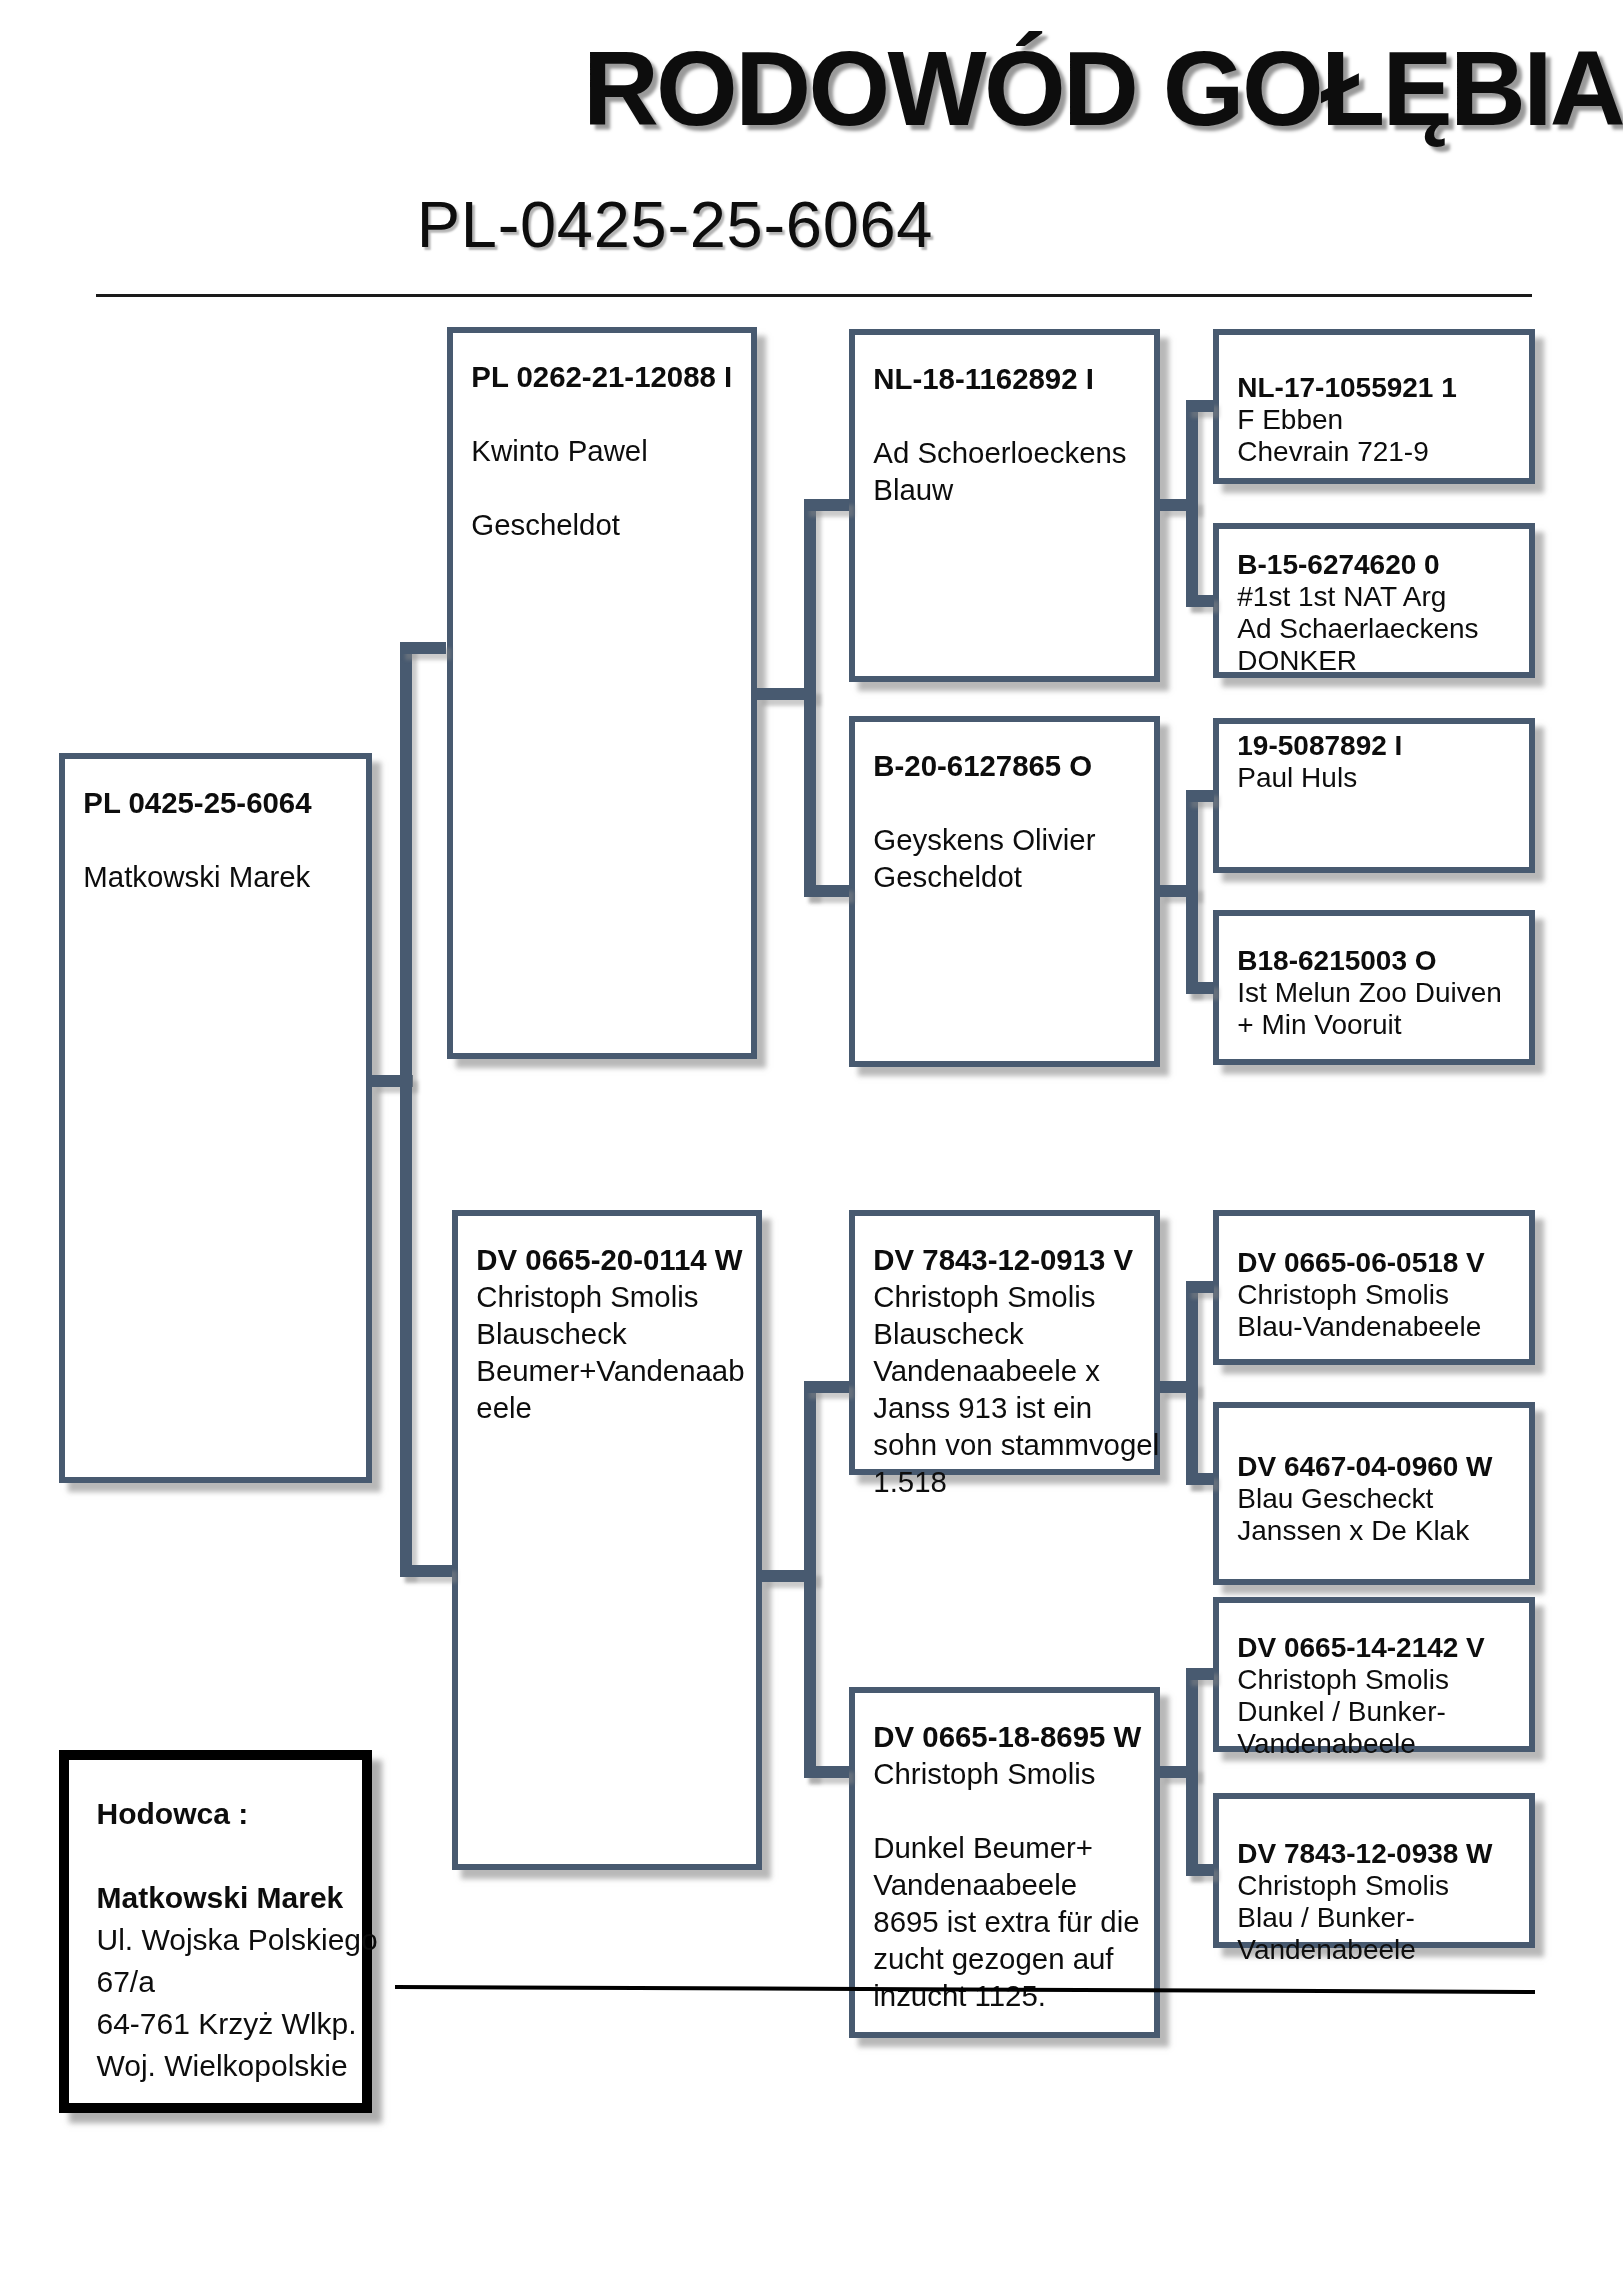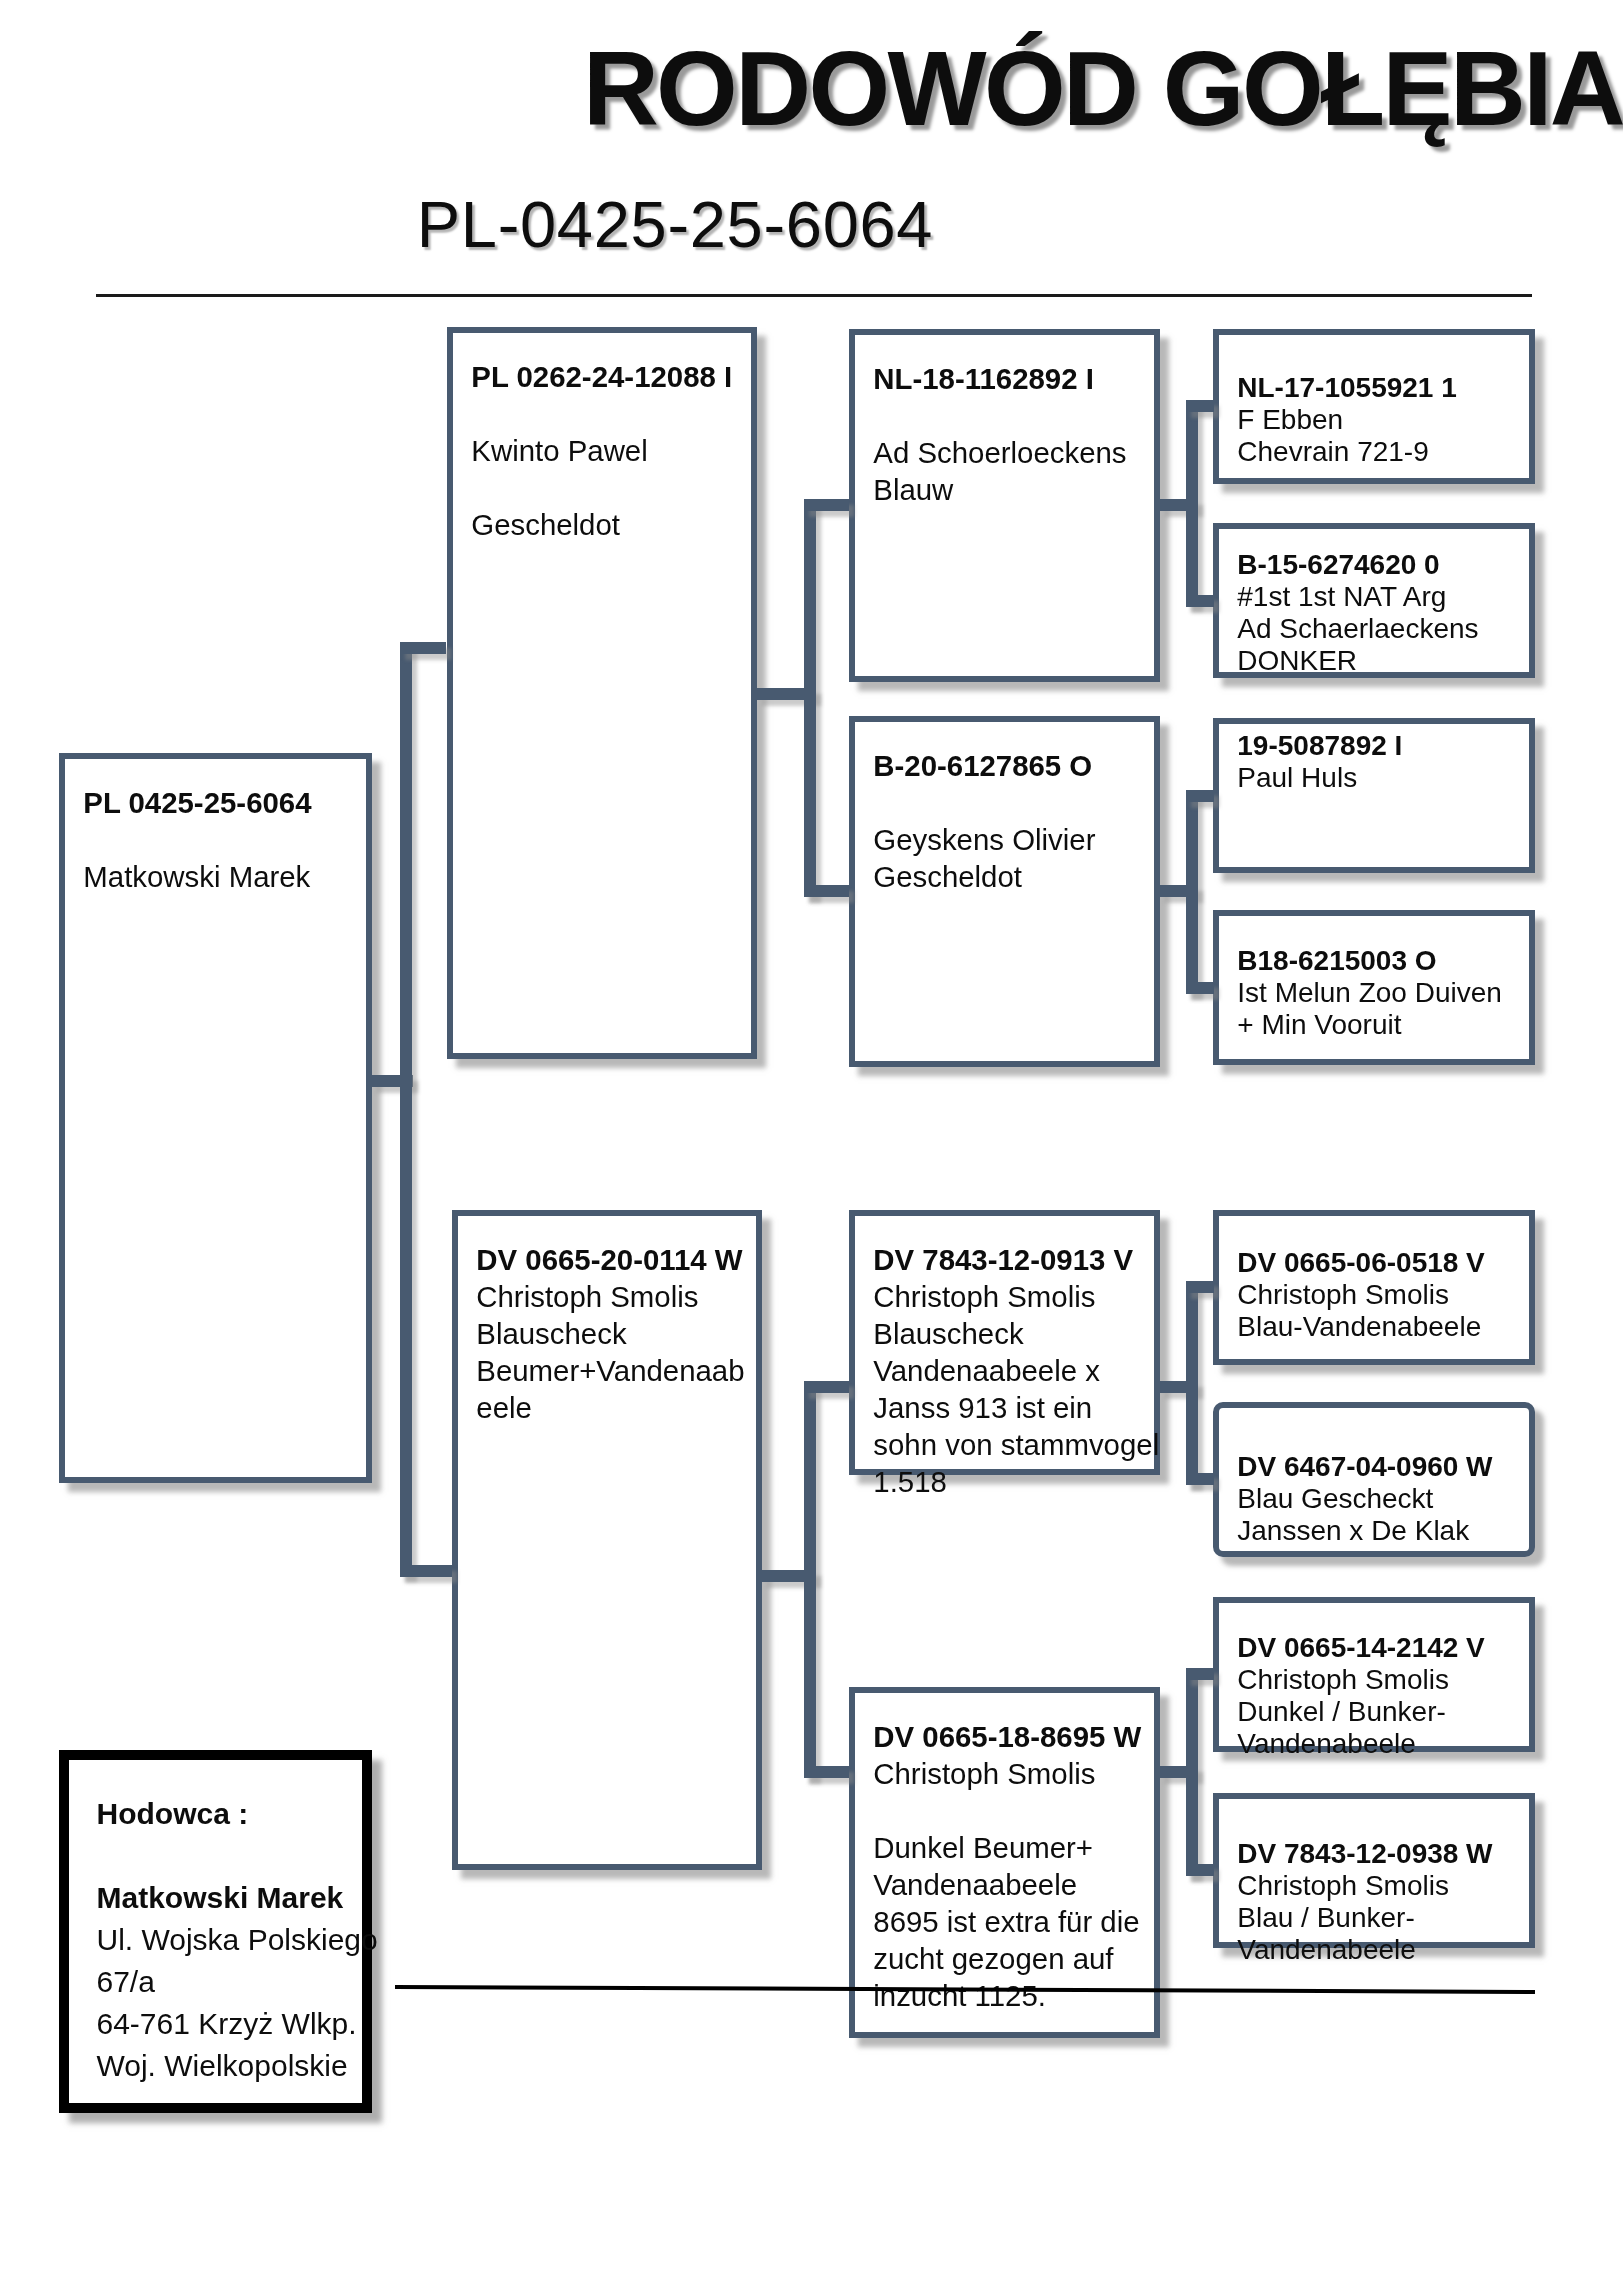--- a/index.html
+++ b/index.html
@@ -47,21 +47,21 @@
 <div class="subtitle">PL-0425-25-6064</div>
 <div class="hr-top"></div>
 
 <div class="pbox" style="left:59px;top:753px;width:313px;height:730px;">
   <div class="ln b">PL 0425-25-6064</div>
   <div class="ln"></div>
   <div class="ln">Matkowski Marek</div>
 </div>
 
 <div class="pbox" style="left:447px;top:327px;width:310px;height:732px;">
-  <div class="ln b">PL 0262-24-12088 I</div>
+  <div class="ln b">PL 0262-21-12088 I</div>
   <div class="ln"></div>
   <div class="ln">Kwinto Pawel</div>
   <div class="ln"></div>
   <div class="ln">Gescheldot</div>
 </div>
 
 <div class="pbox" style="left:452px;top:1210px;width:310px;height:660px;">
   <div class="ln b">DV 0665-20-0114 W</div>
   <div class="ln">Christoph Smolis</div>
   <div class="ln">Blauscheck</div>
@@ -127,21 +127,21 @@
   <div class="ln">Ist Melun Zoo Duiven</div>
   <div class="ln">+ Min Vooruit</div>
 </div>
 
 <div class="pbox g4" style="left:1213px;top:1210px;width:322px;height:155px;padding-top:31px;">
   <div class="ln b">DV 0665-06-0518 V</div>
   <div class="ln">Christoph Smolis</div>
   <div class="ln">Blau-Vandenabeele</div>
 </div>
 
-<div class="pbox g4" style="left:1213px;top:1402px;width:322px;height:155px;padding-top:43px;border-radius:10px;">
+<div class="pbox g4" style="left:1213px;top:1402px;width:322px;height:183px;padding-top:43px;">
   <div class="ln b">DV 6467-04-0960 W</div>
   <div class="ln">Blau Gescheckt</div>
   <div class="ln">Janssen x De Klak</div>
 </div>
 
 <div class="pbox g4" style="left:1213px;top:1597px;width:322px;height:155px;padding-top:29px;">
   <div class="ln b">DV 0665-14-2142 V</div>
   <div class="ln">Christoph Smolis</div>
   <div class="ln">Dunkel / Bunker-</div>
   <div class="ln">Vandenabeele</div>

